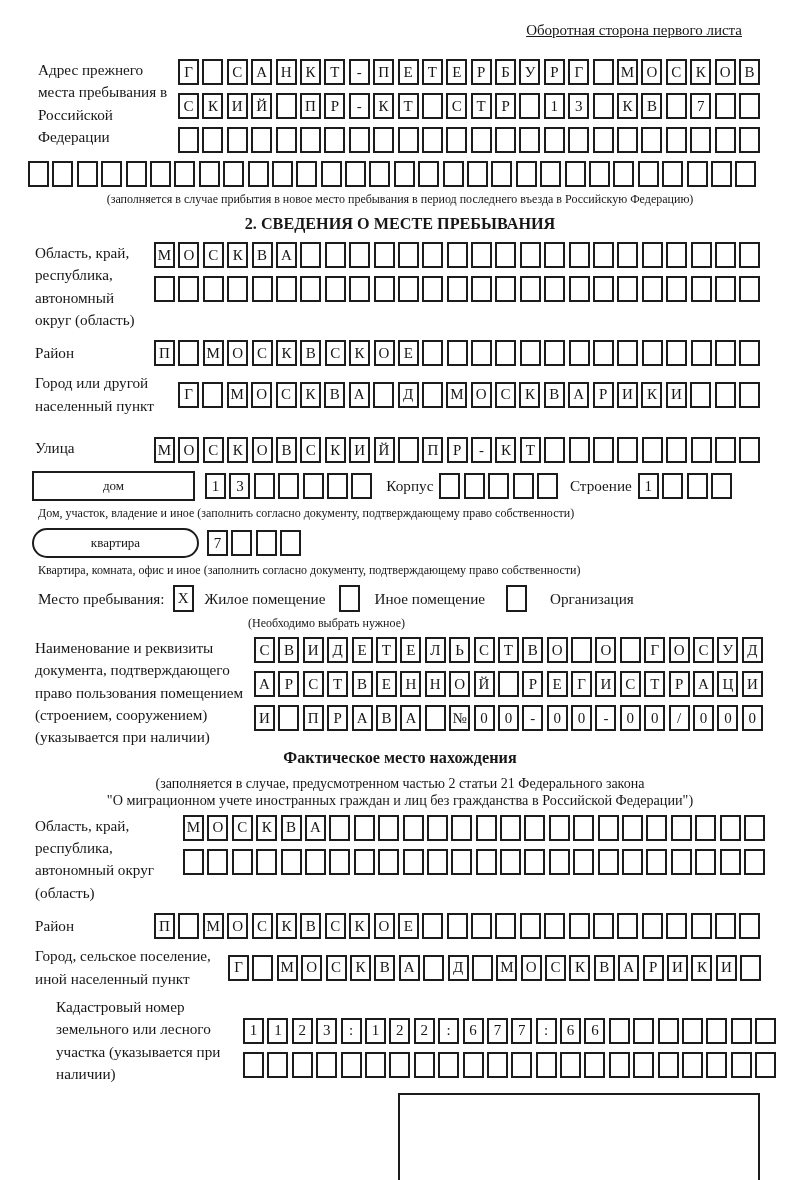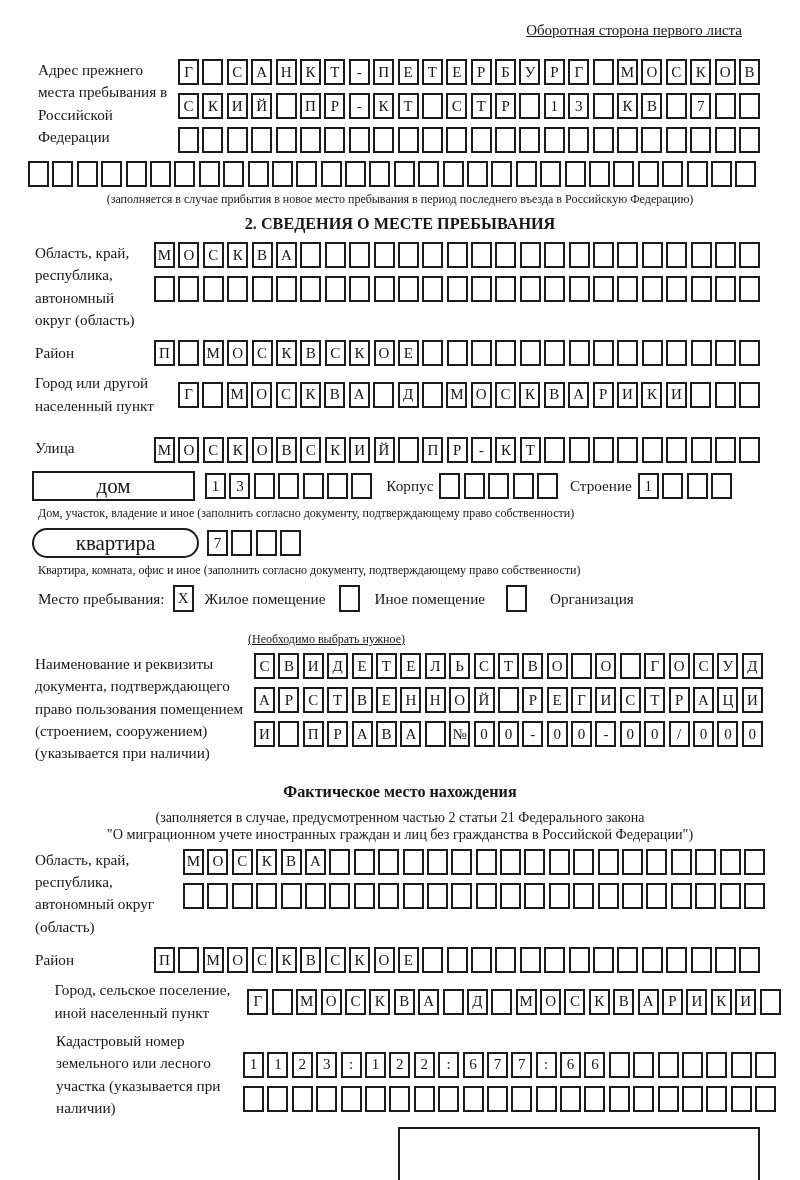--- a/index.html
+++ b/index.html
@@ -11,21 +11,21 @@
   .cellrows .cells{margin-bottom:8px;}
   .cellrows .cells:last-child{margin-bottom:0;}
   .cells{display:flex;gap:3.4px;}
   .cell{flex:none;width:21px;height:26px;box-sizing:border-box;border:2px solid #1c1c1c;
         display:flex;align-items:center;justify-content:center;font-size:15px;line-height:1;}
   .cb .cell{width:21px;height:27px;}
   .note{font-size:12px;}
   .note.center{text-align:center;}
   .sect-title{text-align:center;font-weight:bold;font-size:16.2px;}
   .labelbox{box-sizing:border-box;border:2px solid #1c1c1c;height:30px;display:flex;
-            align-items:center;justify-content:center;font-size:21px;flex:none;}
+            align-items:center;justify-content:center;font-size:13px;flex:none;}
   .inline-lbl{font-size:15.2px;white-space:nowrap;}
   .stampbox{box-sizing:border-box;border:2px solid #1c1c1c;width:362px;height:175px;}
 </style>
 </head>
 <body>
 
 <div class="page">
 
   <div class="hdr">Оборотная сторона первого листа</div>
 
@@ -348,21 +348,21 @@
     <div class="inline-lbl" style="margin-left:11px;">Жилое помещение</div>
     <div class="cells cb" style="margin-left:14px;">
         <div class="cell"></div>
       </div>
     <div class="inline-lbl" style="margin-left:14px;">Иное помещение</div>
     <div class="cells cb" style="margin-left:21px;">
         <div class="cell"></div>
       </div>
     <div class="inline-lbl" style="margin-left:23px;">Организация</div>
   </div>
-  <div class="note" style="margin:20px 0 0 248px;text-decoration:underline;">(Необходимо выбрать нужное)</div>
+  <div class="note" style="margin:4px 0 0 248px;">(Необходимо выбрать нужное)</div>
 
   <div class="row" style="margin:6px 0 0 35px;">
     <div class="lbl" style="width:219px;flex:none;">Наименование и реквизиты документа, подтверждающего право пользования помещением (строением, сооружением) (указывается при наличии)</div>
     <div class="cellrows">
       <div class="cells">
           <div class="cell">С</div>
           <div class="cell">В</div>
           <div class="cell">И</div>
           <div class="cell">Д</div>
           <div class="cell">Е</div>
@@ -425,21 +425,21 @@
           <div class="cell">0</div>
           <div class="cell">0</div>
           <div class="cell">/</div>
           <div class="cell">0</div>
           <div class="cell">0</div>
           <div class="cell">0</div>
         </div>
     </div>
   </div>
 
-  <div class="sect-title" style="margin-top:18px;">Фактическое место нахождения</div>
+  <div class="sect-title" style="margin-top:0;">Фактическое место нахождения</div>
   <div class="note center" style="margin-top:8px;font-size:14px;">(заполняется в случае, предусмотренном частью 2 статьи 21 Федерального закона</div>
   <div class="note center" style="font-size:14.2px;">"О миграционном учете иностранных граждан и лиц без гражданства в Российской Федерации")</div>
 
   <div class="row" style="margin:6px 0 0 35px;">
     <div class="lbl" style="width:148px;flex:none;">Область, край, республика, автономный округ (область)</div>
     <div class="cellrows">
       <div class="cells">
           <div class="cell">М</div>
           <div class="cell">О</div>
           <div class="cell">С</div>
@@ -518,21 +518,21 @@
         <div class="cell"></div>
         <div class="cell"></div>
         <div class="cell"></div>
         <div class="cell"></div>
         <div class="cell"></div>
         <div class="cell"></div>
         <div class="cell"></div>
       </div>
   </div>
 
-  <div class="row" style="margin:6px 0 0 35px;align-items:center;justify-content:center;">
+  <div class="row" style="margin:6px 0 0 35px;align-items:center;">
     <div class="lbl" style="width:193px;flex:none;">Город, сельское поселение, иной населенный пункт</div>
     <div class="cells">
         <div class="cell">Г</div>
         <div class="cell"></div>
         <div class="cell">М</div>
         <div class="cell">О</div>
         <div class="cell">С</div>
         <div class="cell">К</div>
         <div class="cell">В</div>
         <div class="cell">А</div>

